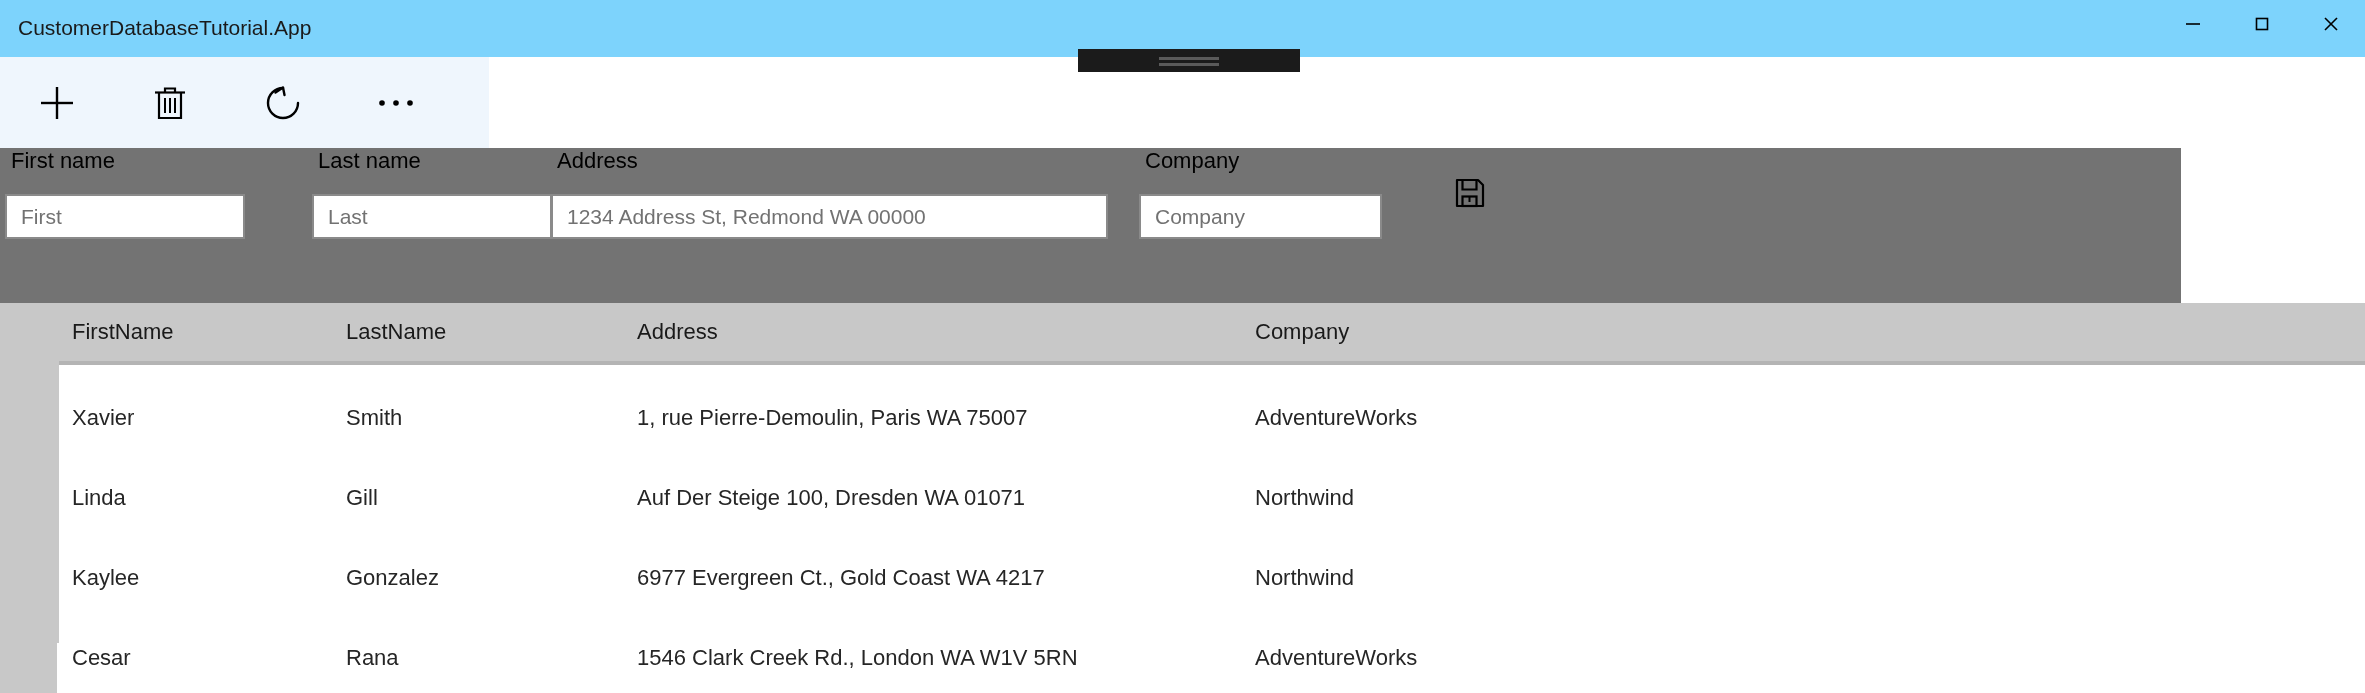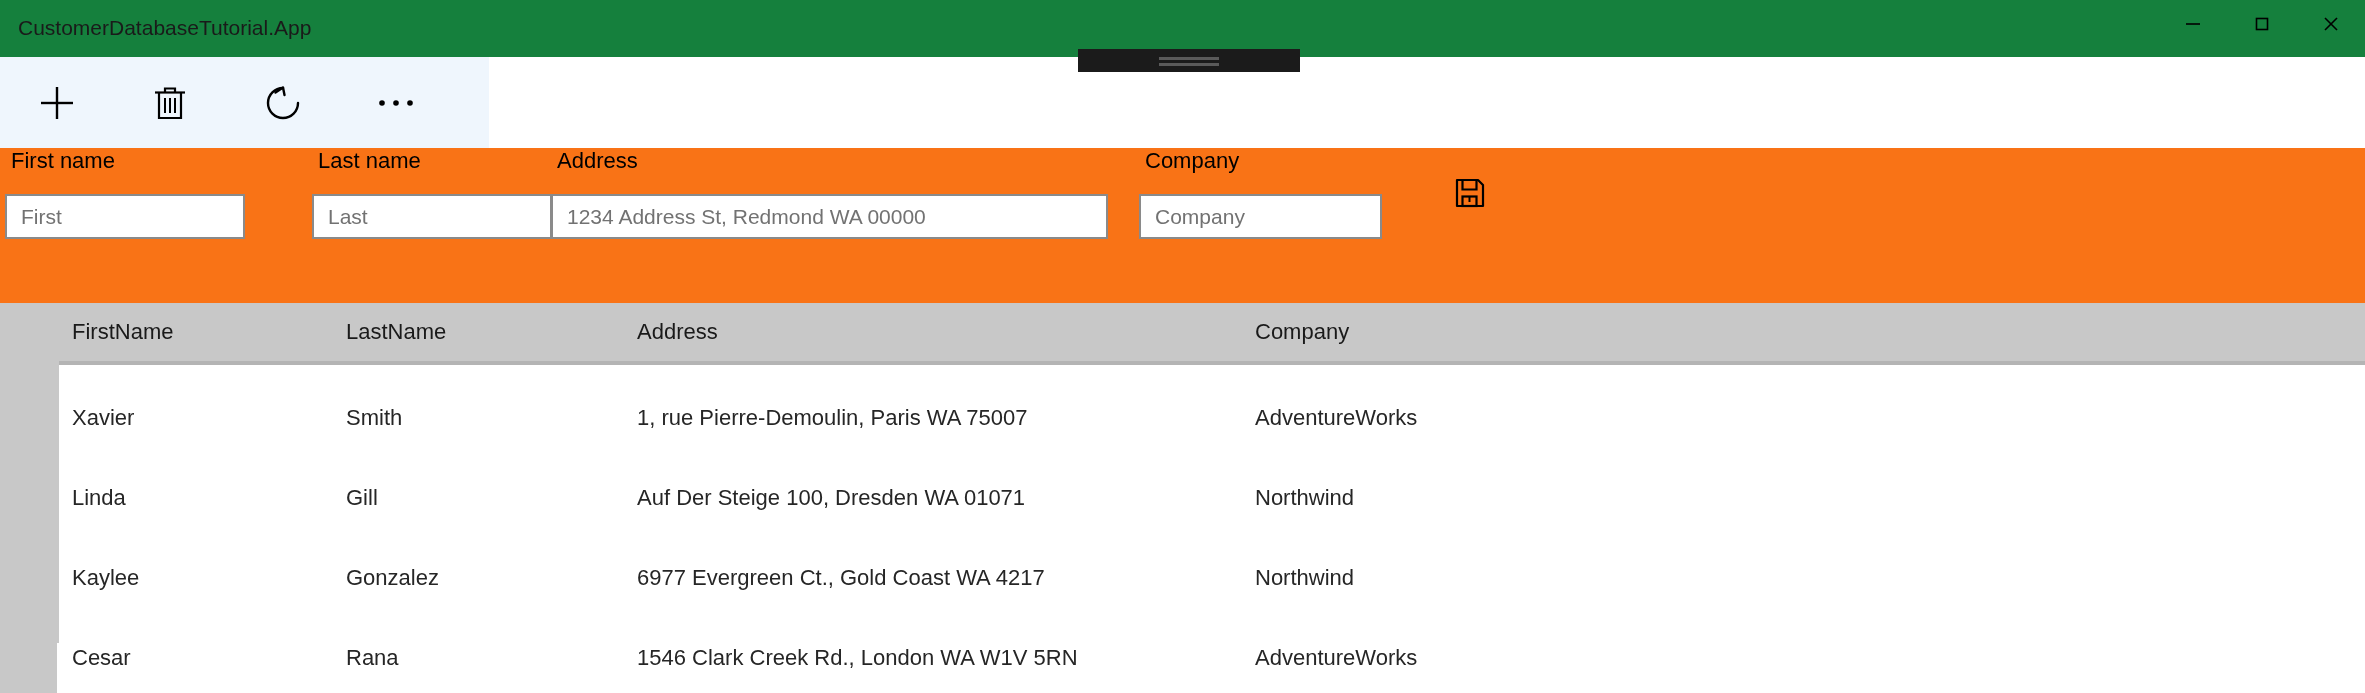--- a/index.html
+++ b/index.html
@@ -15,21 +15,21 @@
     color: #000000;
     position: relative;
   }
 
   
   #titlebar {
     position: absolute;
     left: 0; top: 0;
     width: 2365px;
     height: 57px;
-    background: #15803d;
+    background: #7dd3fc;
   }
   #app-title {
     position: absolute;
     left: 18px;
     top: 0;
     height: 57px;
     line-height: 55px;
     font-size: 21px;
     color: #1a1a1a;
     white-space: nowrap;
@@ -94,23 +94,23 @@
     border: none;
     padding: 0;
   }
   .cmdbtn svg { display: block; }
 
   
   #form-area {
     position: absolute;
     left: 0;
     top: 148px;
-    width: 2365px;
+    width: 2181px;
     height: 155px;
-    background: #f97316;
+    background: #737373;
   }
   .field {
     position: absolute;
     top: 0;
   }
   .field-label {
     font-size: 22px;
     color: #000000;
     line-height: 26px;
     white-space: nowrap;

